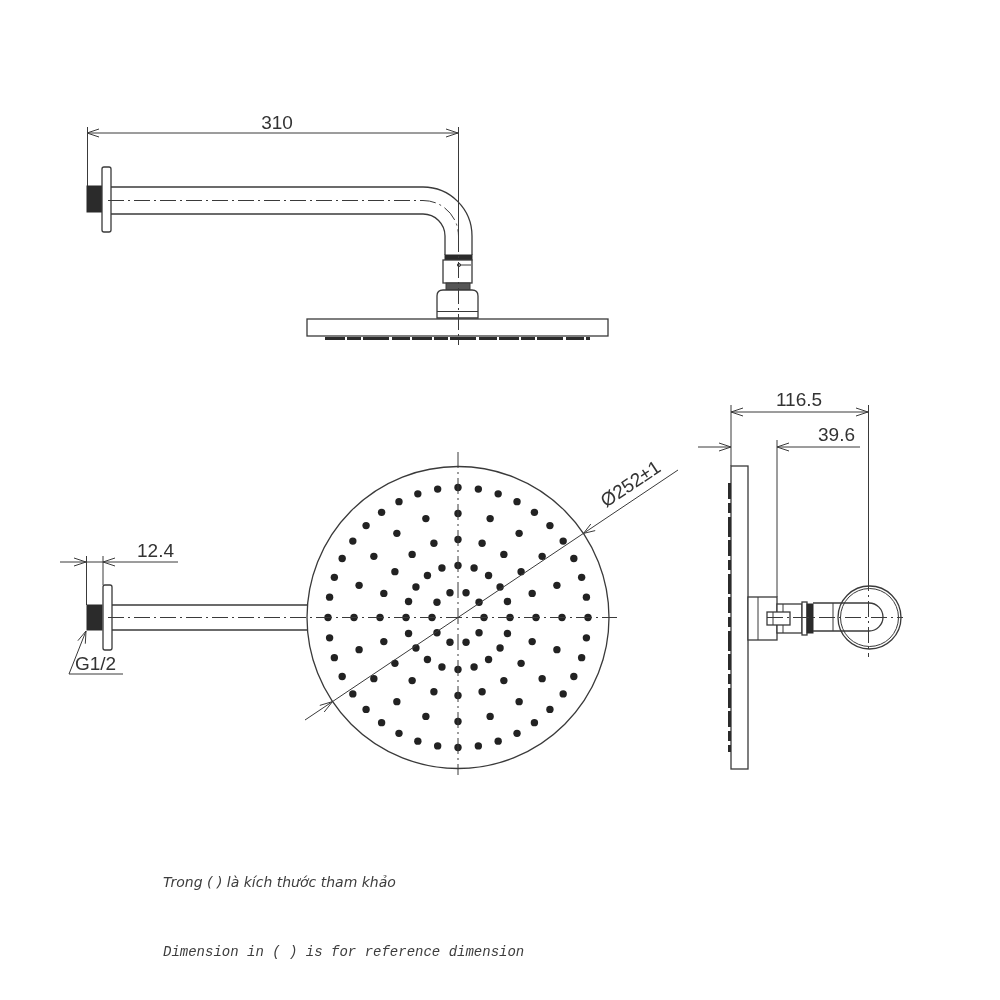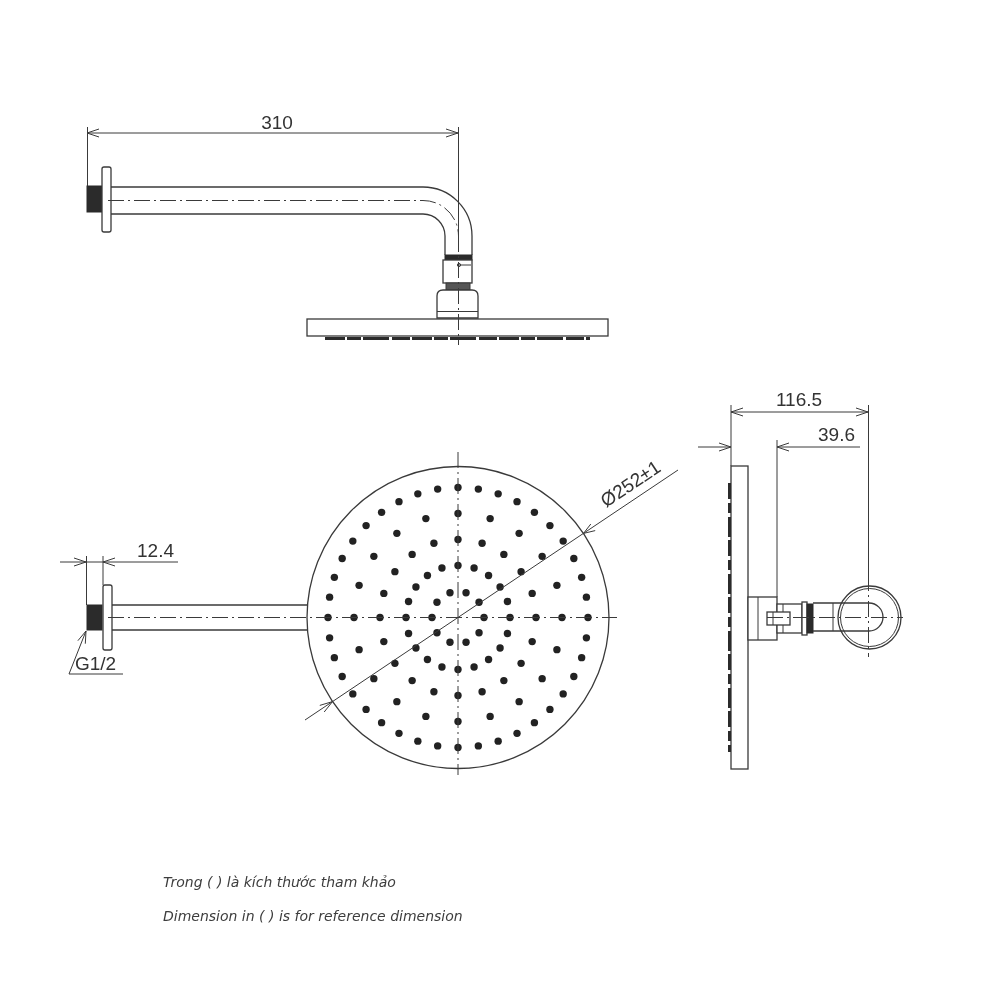--- a/index.html
+++ b/index.html
@@ -13,21 +13,21 @@
     .body-fill { fill: #ffffff; stroke: #3a3a3a; stroke-width: 1.3; }
     .dim-text { font-family: "Liberation Sans", sans-serif; font-size: 19px; fill: #333333; }
     .bumps { stroke: #2b2b2b; stroke-width: 3; fill: none; }
     .nozzle { fill: #222222; }
     .note {
       position: absolute; left: 163px;
       font-family: "DejaVu Sans", sans-serif; font-style: italic;
       font-size: 14px; color: #3d3d3d; white-space: nowrap; line-height: 18px;
     }
     #note-1 { top: 873px; }
-    #note-2 { top: 907px; }
+    #note-2 { top: 943px; font-family: Liberation Mono, monospace; }
   </style>
 </head>
 <body>
 
 <svg id="drawing" viewBox="0 0 1000 1000" xmlns="http://www.w3.org/2000/svg">
 
   <g>
 
     <g>
       <line class="thin" x1="87" y1="133" x2="458" y2="133"></line>

